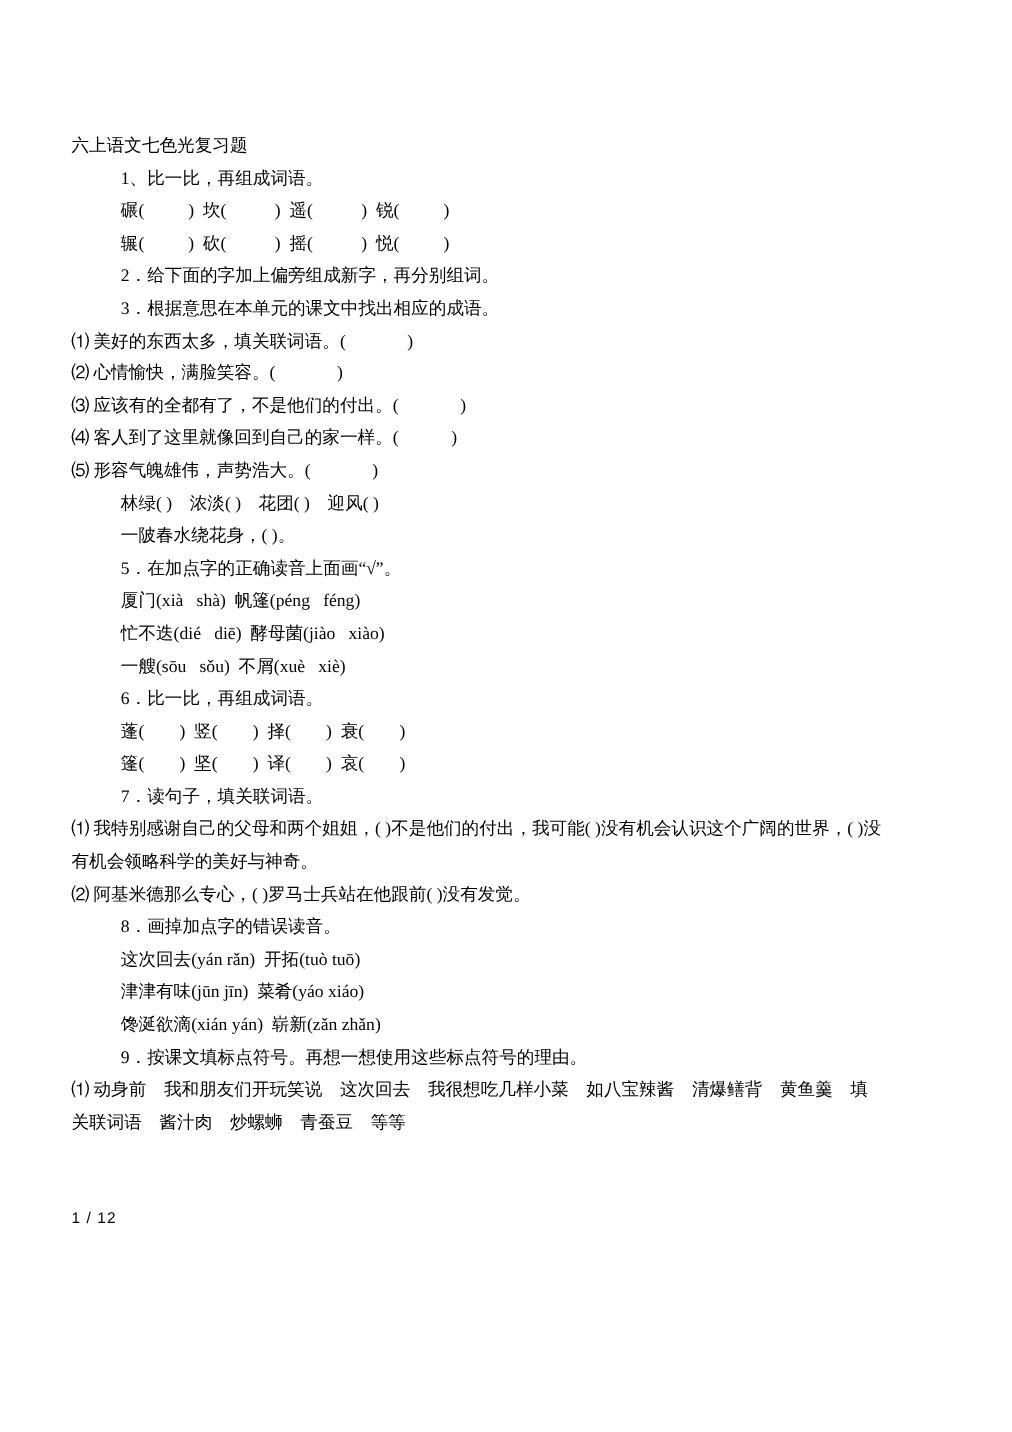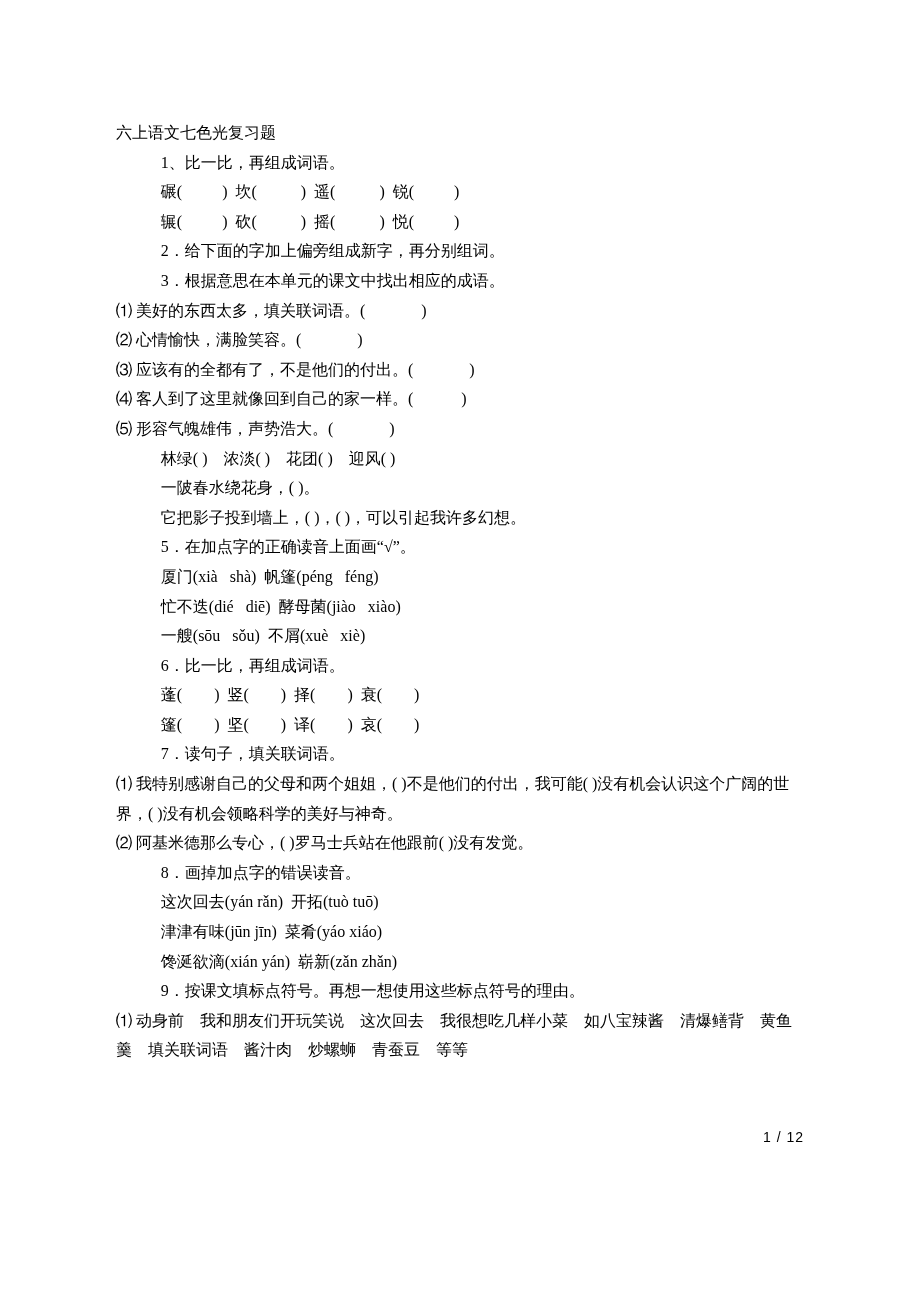--- a/index.html
+++ b/index.html
@@ -6,37 +6,37 @@
     margin: 0;
     padding: 0;
     background: #ffffff;
     font-family: "SimSun", "宋体", serif;
     font-size: 16px;
     color: #000000;
     line-height: 1.85;
     width: 920px;
   }
   .page {
-    padding: 118px 116px 60px 116px;
+    padding: 118px 116px 60px 65px;
     box-sizing: border-box;
   }
   .title {
     margin: 0;
     padding: 0;
   }
   .indent {
     text-indent: 2.8em;
   }
   .line {
     margin: 0;
     padding: 0;
     white-space: pre-wrap;
   }
   .footer {
-    text-align: right;
+    text-align: left;
     font-family: Arial, "SimSun", serif;
     font-size: 14px;
     margin-top: 60px;
     letter-spacing: 1px;
   }
 </style>
 </head>
 <body>
 
 <div class="page">
@@ -48,21 +48,20 @@
       <p class="line indent">辗(          )  砍(           )  摇(           )  悦(          )</p>
       <p class="line indent">2．给下面的字加上偏旁组成新字，再分别组词。</p>
       <p class="line indent">3．根据意思在本单元的课文中找出相应的成语。</p>
       <p class="line ">⑴ 美好的东西太多，填关联词语。(              )</p>
       <p class="line ">⑵ 心情愉快，满脸笑容。(              )</p>
       <p class="line ">⑶ 应该有的全都有了，不是他们的付出。(              )</p>
       <p class="line ">⑷ 客人到了这里就像回到自己的家一样。(            )</p>
       <p class="line ">⑸ 形容气魄雄伟，声势浩大。(              )</p>
       <p class="line indent">林绿( )    浓淡( )    花团( )    迎风( )</p>
       <p class="line indent">一陂春水绕花身，( )。</p>
-      <p class="line indent">它把影子投到墙上，( )，( )，可以引起我许多幻想。</p>
       <p class="line indent">5．在加点字的正确读音上面画“√”。</p>
       <p class="line indent">厦门(xià   shà)  帆篷(péng   féng)</p>
       <p class="line indent">忙不迭(dié   diē)  酵母菌(jiào   xiào)</p>
       <p class="line indent">一艘(sōu   sǒu)  不屑(xuè   xiè)</p>
       <p class="line indent">6．比一比，再组成词语。</p>
       <p class="line indent">蓬(        )  竖(        )  择(        )  衰(        )</p>
       <p class="line indent">篷(        )  坚(        )  译(        )  哀(        )</p>
       <p class="line indent">7．读句子，填关联词语。</p>
       <p class="line ">⑴ 我特别感谢自己的父母和两个姐姐，( )不是他们的付出，我可能( )没有机会认识这个广阔的世界，( )没有机会领略科学的美好与神奇。</p>
       <p class="line ">⑵ 阿基米德那么专心，( )罗马士兵站在他跟前( )没有发觉。</p>

